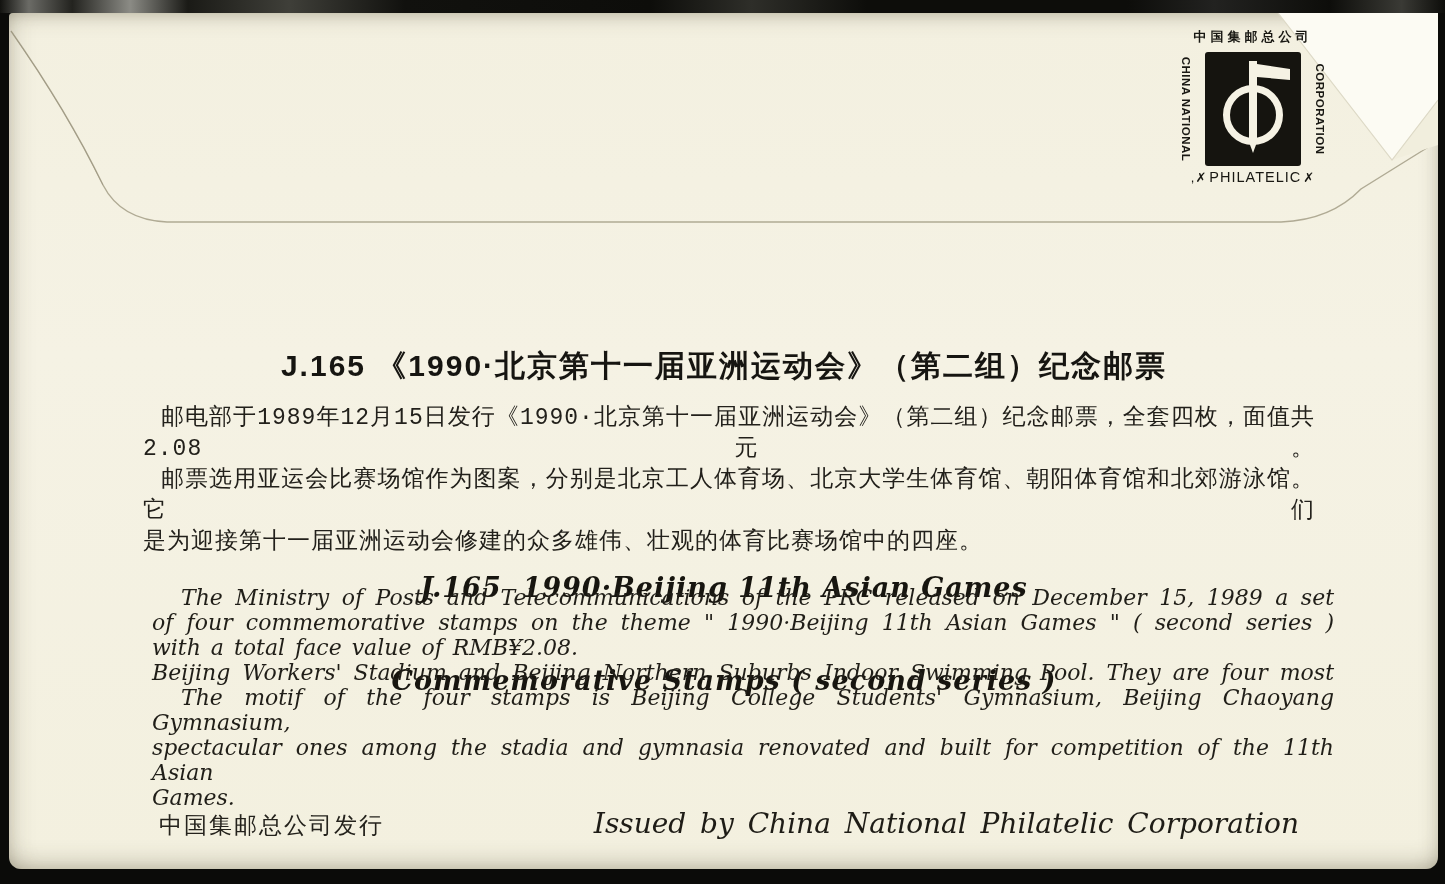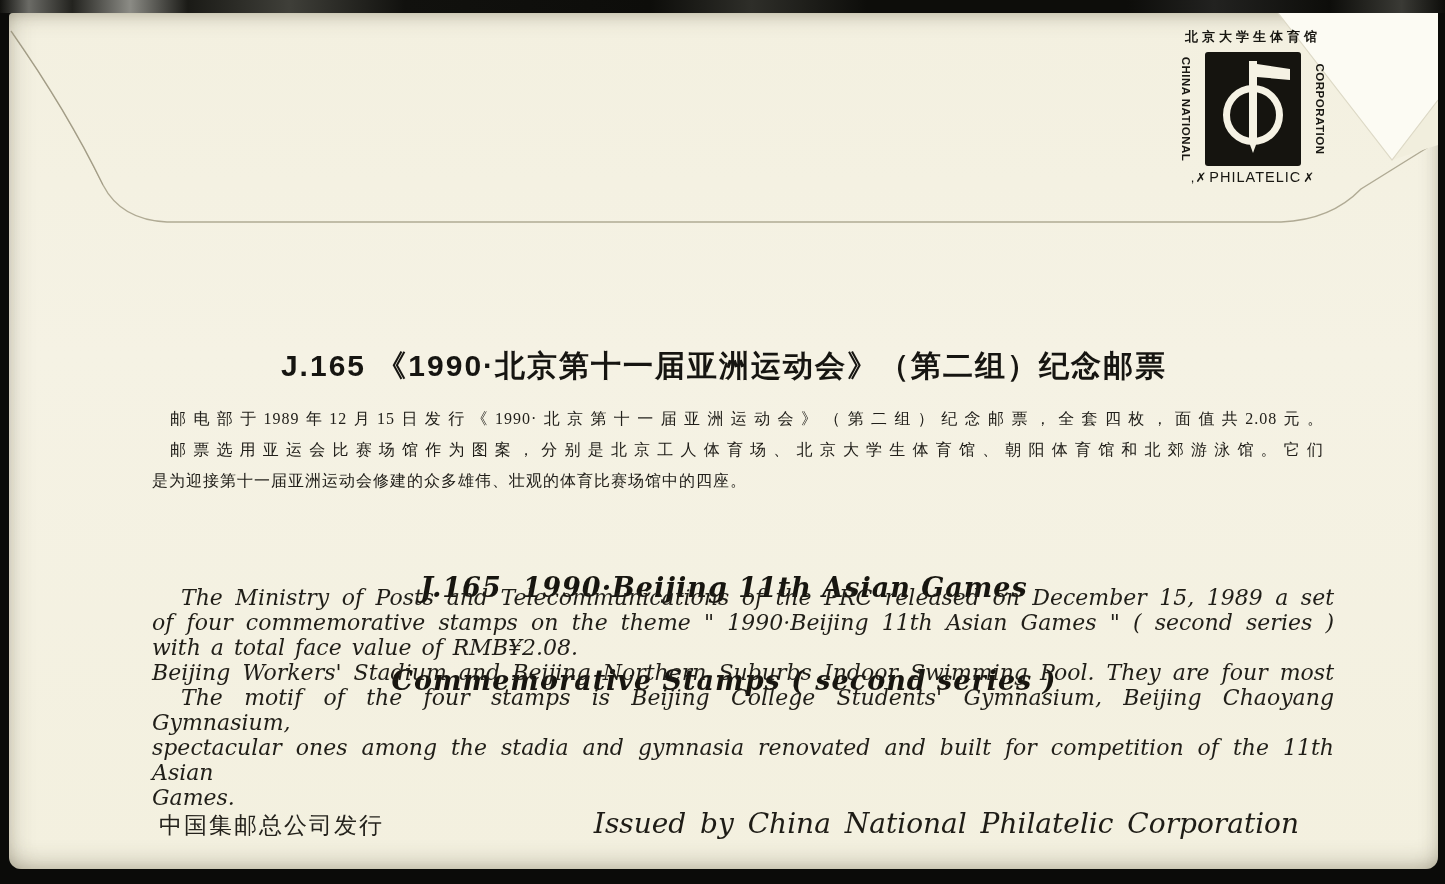--- a/index.html
+++ b/index.html
@@ -51,23 +51,23 @@
     line-height: 20px; white-space: nowrap;
   }
   .logo-bottom .orn { font-size: 13px; padding: 0 2px; }
   .zh-title {
     position: absolute; left: 100px; width: 1230px; top: 333px;
     text-align: center; font-size: 30px; font-weight: bold; letter-spacing: 2px;
     white-space: pre; color: #161511;
     font-family: "Liberation Sans", sans-serif;
   }
   .zh-body {
-    position: absolute; left: 143px; width: 1172px; top: 390px;
-    font-size: 16px; line-height: 31px; letter-spacing: 1px; color: #22201b;
-    font-family: Liberation Serif, serif;
+    position: absolute; left: 134px; width: 1172px; top: 390px;
+    font-size: 23px; line-height: 31px; letter-spacing: 1px; color: #22201b;
+    font-family: Liberation Mono, monospace;
   }
   .j { text-align: justify; text-align-last: justify; }
   .zh-indent { text-indent: 18px; }
   .en-title {
     position: absolute; left: 100px; width: 1230px; top: 497px;
     text-align: center; font-size: 27px; font-weight: bold; font-style: italic;
     line-height: 31px; letter-spacing: 1px; white-space: pre; color: #17150f;
     font-family: "DejaVu Serif", serif;
   }
   .en-body {
@@ -95,21 +95,21 @@
 
   <svg class="flap-svg" width="1429" height="856" viewBox="0 0 1429 856">
     <path d="M 2 18 Q 58 98 94 172 Q 112 207 158 209 L 1272 209 Q 1322 207 1352 176 L 1429 128" fill="none" stroke="#a39d86" stroke-width="1.4" opacity="0.85"></path>
     <path d="M 2 18 Q 58 98 94 172" fill="none" stroke="#8f8a74" stroke-width="0.8" opacity="0.6"></path>
     <polygon points="1269,0 1429,0 1429,87 1383,147" fill="#fcfbf3"></polygon>
     <polygon points="1429,87 1383,147 1429,132" fill="#f1eedd"></polygon>
     <path d="M 1269 0 L 1383 147 L 1429 87" fill="none" stroke="#ddd9c6" stroke-width="1.2"></path>
   </svg>
 
   <div class="logo">
-    <div class="logo-top">北京大学生体育馆</div>
+    <div class="logo-top">中国集邮总公司</div>
     <div class="logo-side left">CHINA NATIONAL</div>
     <div class="logo-side right">CORPORATION</div>
     <div class="logo-emblem">
       <svg width="96" height="114" viewBox="0 0 96 114">
         <rect x="0" y="0" width="96" height="114" rx="3" fill="#15140f"></rect>
         <circle cx="48" cy="63" r="26.5" fill="none" stroke="#f5f2e4" stroke-width="7"></circle>
         <polygon points="44,9 52,9 52,90 48,101 44,90" fill="#f5f2e4"></polygon>
         <polygon points="52,12 85,17 85,28 52,25" fill="#f5f2e4"></polygon>
       </svg>
     </div>

